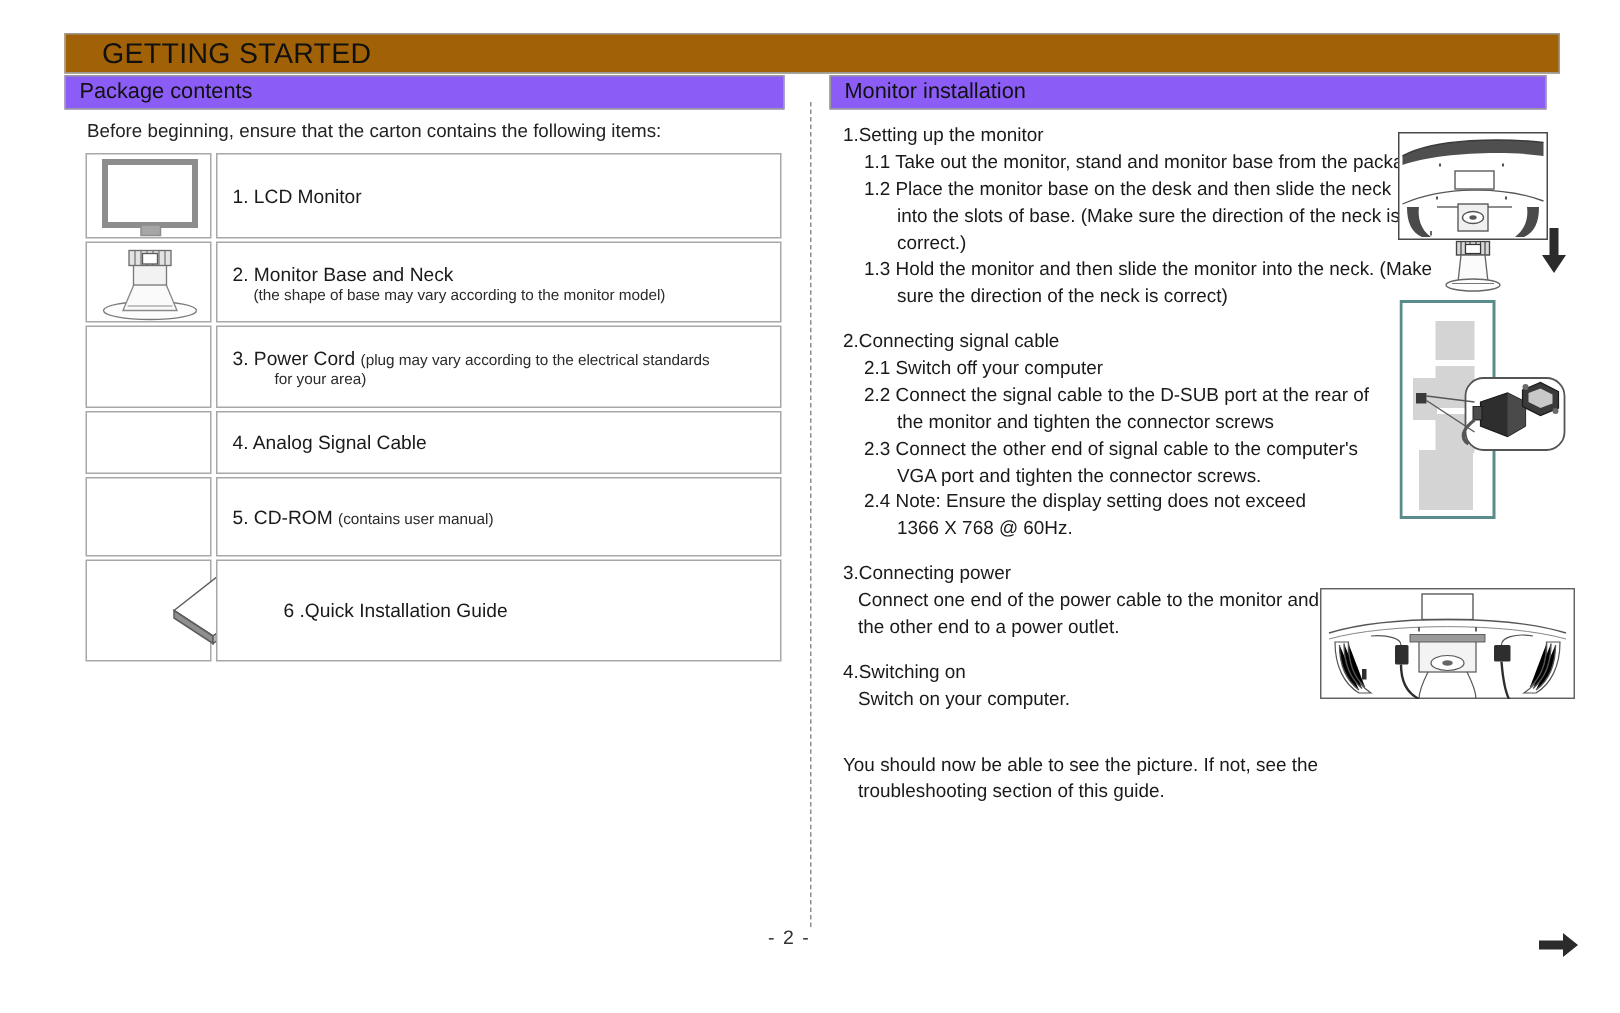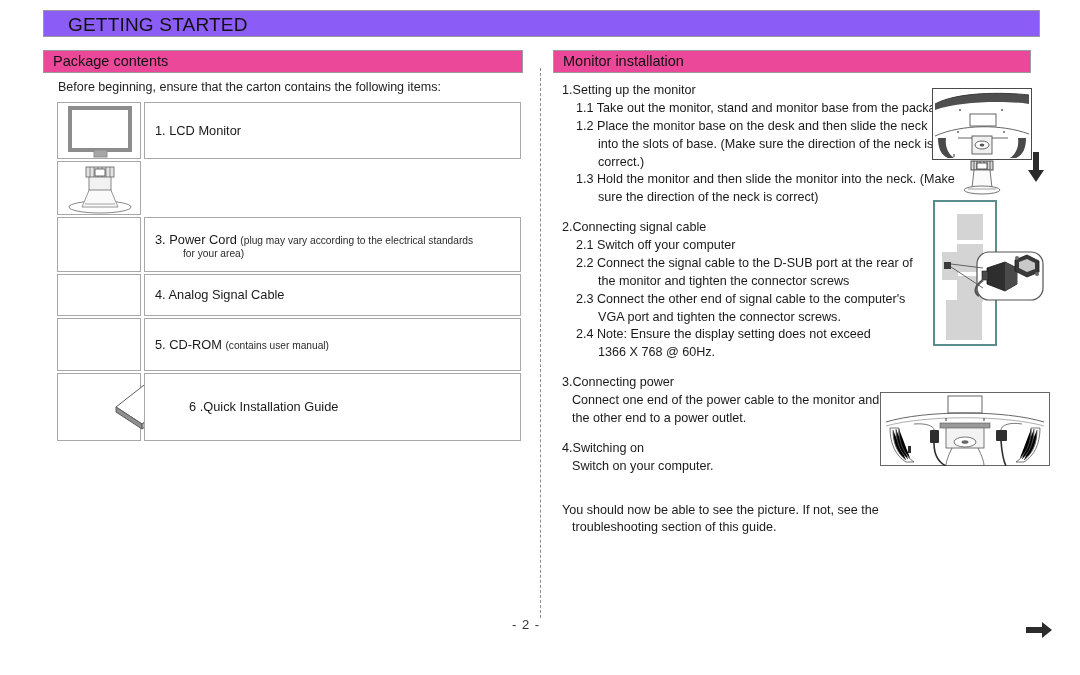--- a/index.html
+++ b/index.html
@@ -13,44 +13,44 @@
     position: relative;
     font-family: "Liberation Sans", sans-serif;
     color: #1a1a1a;
     overflow: hidden;
   }
 
   
   #page-title-bar {
     position: absolute;
     left: 43px;
-    top: 10px;
+    top: 22px;
     width: 997px;
     height: 27px;
     border: 1px solid #9a9a9a;
     box-sizing: border-box;
-    background: #8b5cf6;
+    background: #a16207;
   }
   #page-title-bar .title-text {
     position: absolute;
     left: 24px;
     top: 3px;
     font-size: 19px;
     letter-spacing: 0.2px;
     color: #111;
     white-space: nowrap;
   }
 
   
   .section-header {
     position: absolute;
     height: 23px;
     border: 1px solid #9a9a9a;
     box-sizing: border-box;
-    background: #ec4899;
+    background: #8b5cf6;
     text-align: right;
   }
   .section-header .sh-text {
     position: absolute;
     left: 9px;
     top: 2px;
     font-size: 14.5px;
     color: #111;
     white-space: nowrap;
   }
@@ -244,20 +244,26 @@
           <line x1="32" y1="5" x2="32" y2="15"></line>
           <line x1="36" y1="5" x2="36" y2="15"></line>
           <line x1="40" y1="5" x2="40" y2="15"></line>
           <line x1="44" y1="5" x2="44" y2="15"></line>
           <line x1="48" y1="5" x2="48" y2="15"></line>
           <line x1="52" y1="5" x2="52" y2="15"></line>
         </g>
         <rect x="37" y="7" width="10" height="7" fill="#ffffff" stroke="#5a5a5a" stroke-width="0.9"></rect>
         <line x1="27" y1="42" x2="57" y2="42" stroke="#8a8a8a" stroke-width="0.8"></line>
       </svg>
+    </div>
+    <div class="pkg-cell-txt">
+      <div>
+        <span class="pkg-label">2. Monitor Base and Neck</span>
+        <span class="pkg-sub">(the shape of base may vary according to the monitor model)</span>
+      </div>
     </div>
   </div>
 
   <div class="pkg-row" id="row-3">
     <div class="pkg-cell-img"></div>
     <div class="pkg-cell-txt">
       <div>
         <span class="pkg-label">3. Power Cord </span><span class="pkg-sub-inline">(plug may vary according to the electrical standards</span>
         <span class="pkg-sub-indent">for your area)</span>
       </div>

